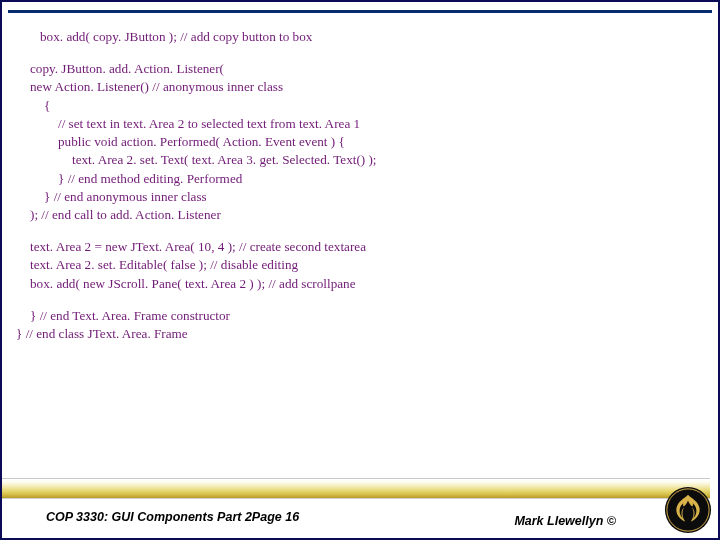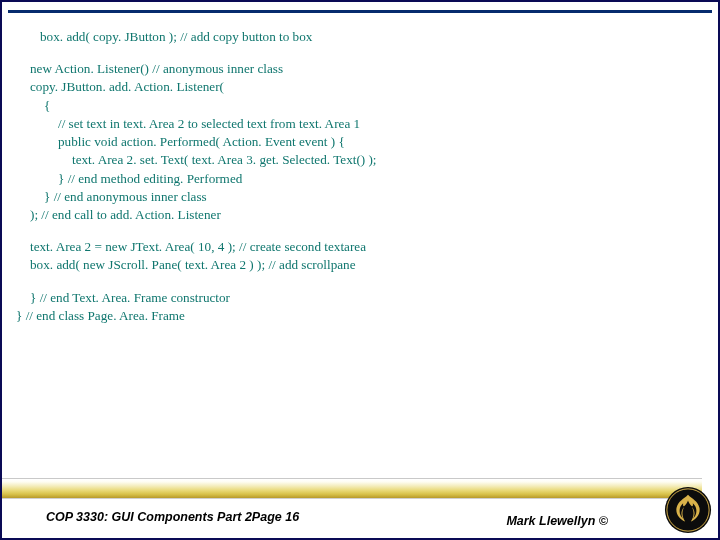--- a/index.html
+++ b/index.html
@@ -10,30 +10,30 @@
     position: relative;
     background: #ffffff;
   }
   .top-rule {
     position: absolute; top: 8px; left: 6px; right: 6px;
     height: 3px; background: #062b6e;
   }
   .code-area {
     position: absolute; top: 26px; left: 28px; right: 28px;
     font-family: "Times New Roman", Times, serif;
-    font-size: 13.2px; line-height: 1.38; color: #0f766e;
+    font-size: 13.2px; line-height: 1.38; color: #701a75;
   }
   .code-area .blk { margin-bottom: 14px; }
   .i0 { padding-left: 10px; }
   .i1 { padding-left: 0px; }
   .i2 { padding-left: 14px; }
   .i3 { padding-left: 28px; font-family: Liberation Serif, serif; }
   .i4 { padding-left: 42px; }
   .footer {
-    position: absolute; left: 0; right: 16px; bottom: 0;
+    position: absolute; left: 0; right: 8px; bottom: 0;
     height: 60px;
   }
   .footer-gradient {
     height: 20px;
     background: linear-gradient(to bottom,
       #ffffff 0%, #fefdf2 15%, #f5eec0 35%,
       #e9d978 60%, #d8c24a 80%, #b89a2a 100%);
     border-top: 1px solid #c9c9c9;
   }
   .footer-bar {
@@ -62,39 +62,40 @@
 <div class="slide">
   <div class="top-rule"></div>
 
   <div class="code-area">
 
     <div class="blk">
       <div class="i0">box. add( copy. JButton ); // add copy button to box</div>
     </div>
 
     <div class="blk">
+      <div class="i1">copy. JButton. add. Action. Listener(</div>
       <div class="i1">new Action. Listener() // anonymous inner class</div>
-      <div class="i1">copy. JButton. add. Action. Listener(</div>
       <div class="i2">{</div>
       <div class="i3">// set text in text. Area 2 to selected text from text. Area 1</div>
       <div class="i3">public void action. Performed( Action. Event event )  {</div>
       <div class="i4">text. Area 2. set. Text( text. Area 3. get. Selected. Text() );</div>
       <div class="i3">} // end method editing. Performed</div>
       <div class="i2">} // end anonymous inner class</div>
       <div class="i1">); // end call to add. Action. Listener</div>
     </div>
 
     <div class="blk">
       <div class="i1">text. Area 2 = new JText. Area( 10, 4 ); // create second textarea</div>
+      <div class="i1">text. Area 2. set. Editable( false ); // disable editing</div>
       <div class="i1">box. add( new JScroll. Pane( text. Area 2 ) ); // add scrollpane</div>
     </div>
 
     <div class="blk">
       <div style="padding-left:0">} // end Text. Area. Frame constructor</div>
-      <div style="margin-left:-14px">} // end class Page. Area. Frame</div>
+      <div style="margin-left:-14px">} // end class JText. Area. Frame</div>
     </div>
 
   </div>
 
   <div class="footer">
     <div class="footer-gradient"></div>
     <div class="footer-bar">
       <div class="footer-text ft-left">COP 3330: GUI Components Part 2</div>
       <div class="footer-text ft-center">Page 16</div>
       <div class="footer-text ft-right">Mark Llewellyn ©</div>

